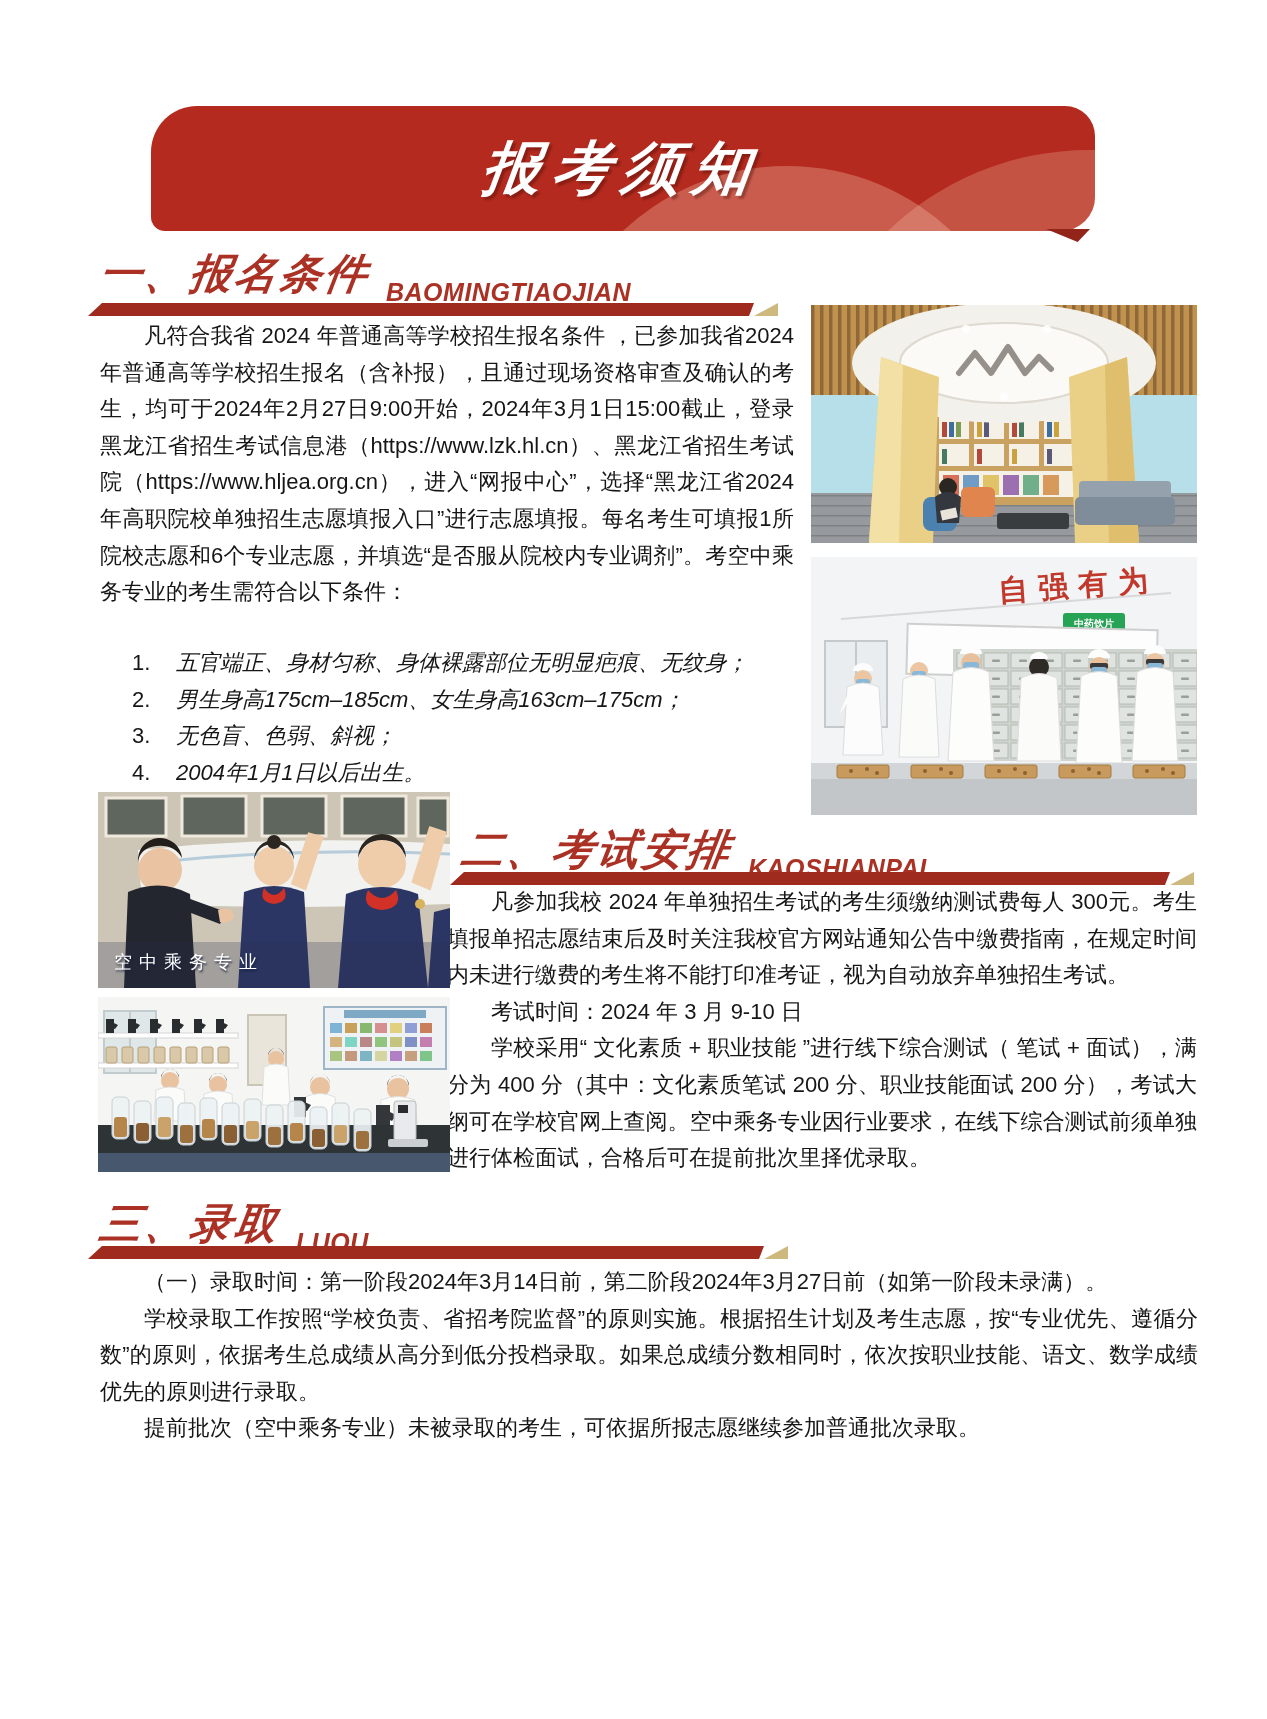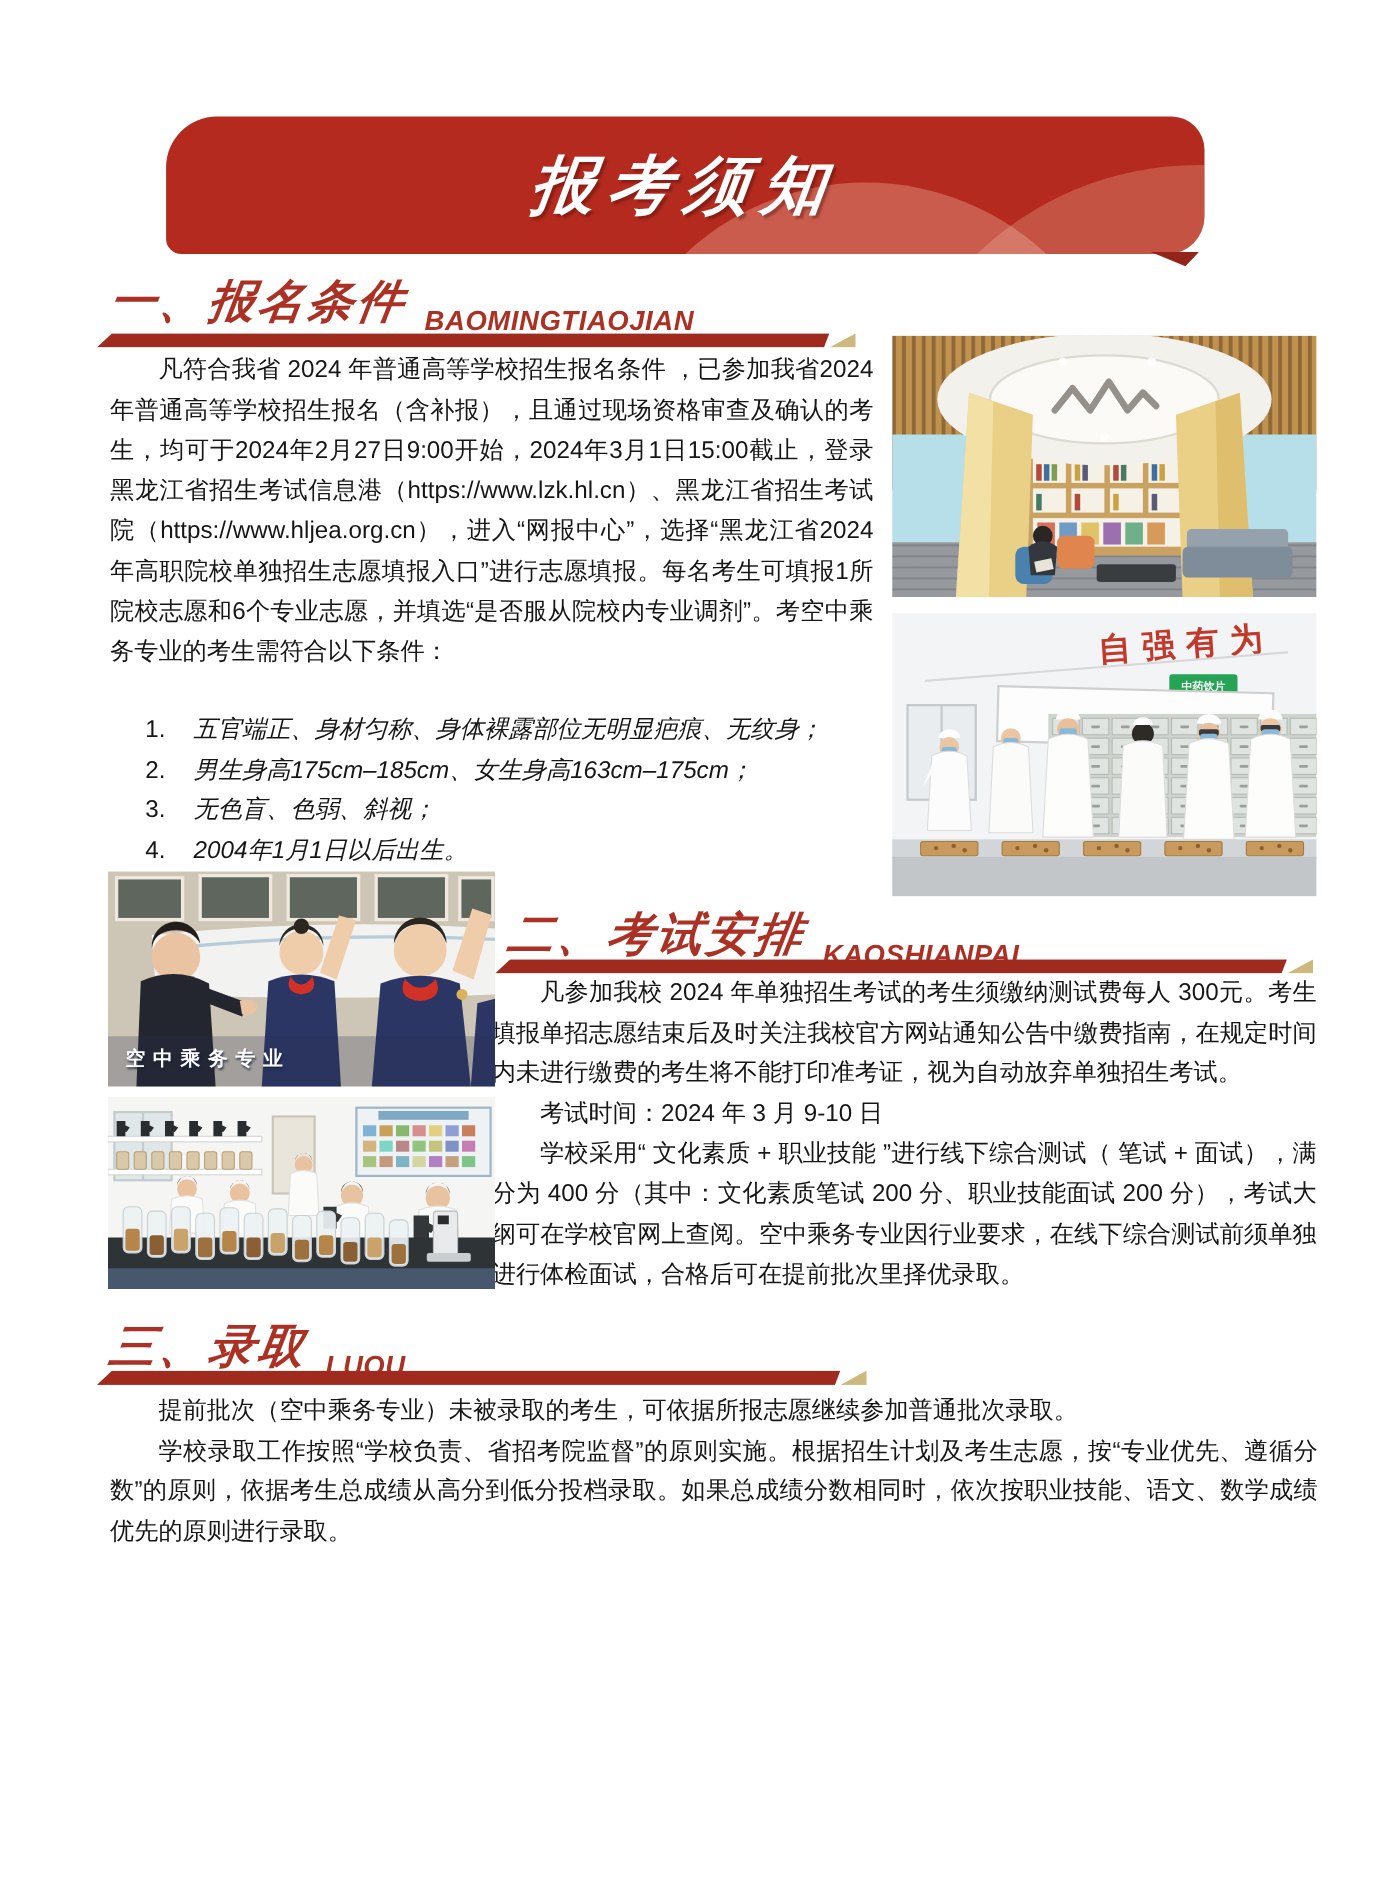--- a/index.html
+++ b/index.html
@@ -48,21 +48,21 @@
   .indent { text-indent:2em;margin-left:12px; }
   .list-item { display:flex; }
   .list-item .num { flex:0 0 44px; }
   .list-item .txt { flex:1;font-style:italic; }
 
   
   .photo { position:absolute; overflow:hidden; }
   .photo svg { display:block; }
   .fa-caption {
     position:absolute; left:16px; bottom:14px; color:#ffffff;
-    font-size:18px; font-weight:bold; letter-spacing:7px;
+    font-size:18px; font-weight:normal; letter-spacing:7px;
     text-shadow:1px 2px 2px rgba(20,30,60,0.8);
   }
 </style>
 </head>
 <body>
 
 <div class="page">
 
   <div class="banner">
     <div class="arc arc1"></div>
@@ -525,17 +525,18 @@
   <div class="sec-head" style="left:100px; top:1196px;">
     <span class="zh">三、录取</span>
     <span class="py">LUQU</span>
   </div>
   <div class="rule" style="left:88px; top:1246px; width:700px;">
     <div class="bar"></div>
     <div class="tri"></div>
   </div>
 
   <div class="body-text" style="left:88px; top:1264px; width:1110px;">
+    <div class="indent">（一）录取时间：第一阶段2024年3月14日前，第二阶段2024年3月27日前（如第一阶段未录满）。</div>
+    <div class="indent">学校录取工作按照“学校负责、省招考院监督”的原则实施。根据招生计划及考生志愿，按“专业优先、遵循分数”的原则，依据考生总成绩从高分到低分投档录取。如果总成绩分数相同时，依次按职业技能、语文、数学成绩优先的原则进行录取。</div>
     <div class="indent">提前批次（空中乘务专业）未被录取的考生，可依据所报志愿继续参加普通批次录取。</div>
-    <div class="indent">学校录取工作按照“学校负责、省招考院监督”的原则实施。根据招生计划及考生志愿，按“专业优先、遵循分数”的原则，依据考生总成绩从高分到低分投档录取。如果总成绩分数相同时，依次按职业技能、语文、数学成绩优先的原则进行录取。</div>
   </div>
 
 </div>
 
 </body></html>

